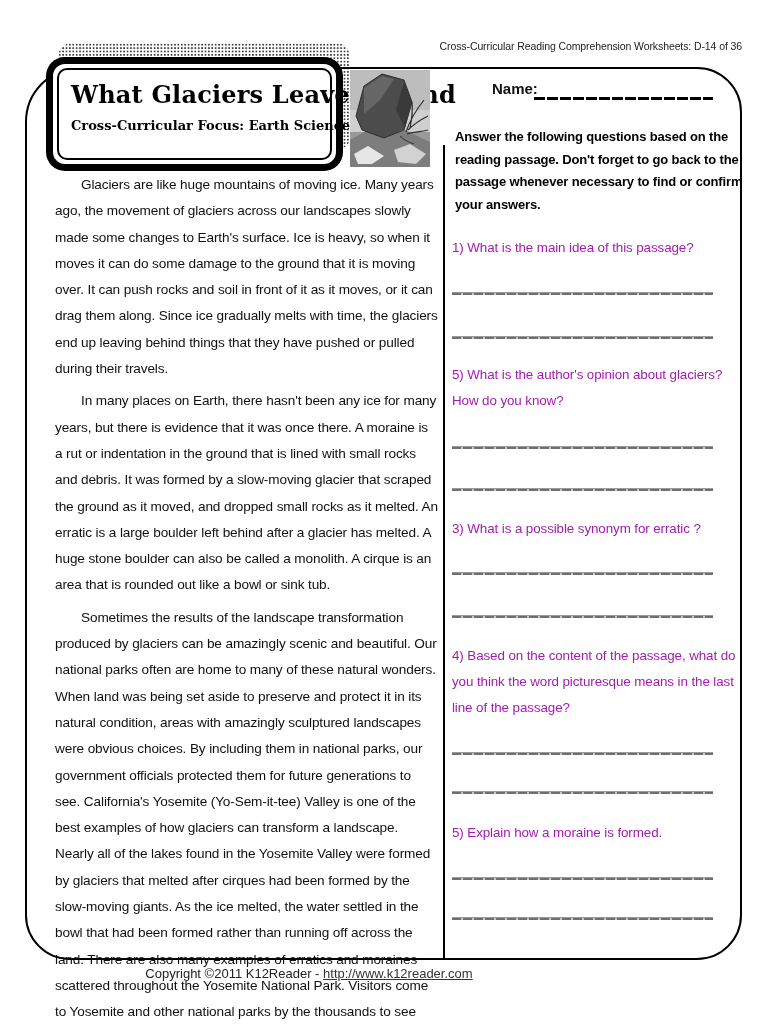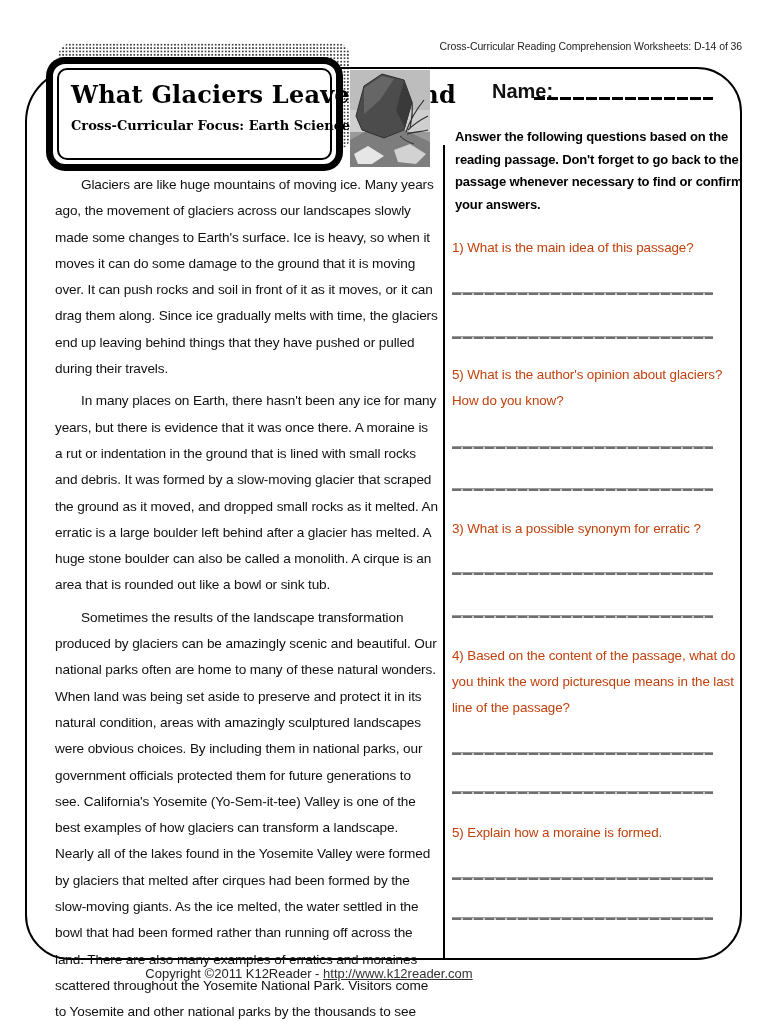--- a/index.html
+++ b/index.html
@@ -49,33 +49,33 @@
   }
   .subtitle-text{
     font-family:"DejaVu Serif",serif;font-weight:bold;font-size:13px;
     margin-top:9px;color:#000;white-space:nowrap;text-align:center;
   }
 
   
   .photo{left:350px;top:70px;width:80px;height:97px;}
 
   
-  .name-label{left:492px;top:80px;font-size:20px;font-weight:bold;}
+  .name-label{left:492px;top:80px;font-size:15px;font-weight:bold;}
   .name-line{
     left:534px;top:97px;width:179px;height:2.5px;
     background:repeating-linear-gradient(90deg,#000 0 11px,#fff 11px 13px);
   }
 
   
   .instructions{
     left:455px;top:126px;width:290px;
     font-size:13px;font-weight:bold;line-height:22.5px;letter-spacing:-0.15px;color:#000;
   }
   .question{
-    left:452px;width:292px;font-size:13.4px;line-height:26px;letter-spacing:-0.1px;color:#c2410c;
+    left:452px;width:292px;font-size:13.4px;line-height:26px;letter-spacing:-0.1px;color:#a21caf;
   }
   .q1{top:235px;} .q2{top:362px;} .q3{top:516px;} .q4{top:643px;} .q5{top:820px;}
   .ans-line{
     left:452px;width:261px;height:3px;
     background:repeating-linear-gradient(90deg,#6f6f6f 0 9px,#c9c9c9 9px 11px);
     border-top:1px solid #9a9a9a;box-sizing:border-box;
   }
 
   
   .passage{

